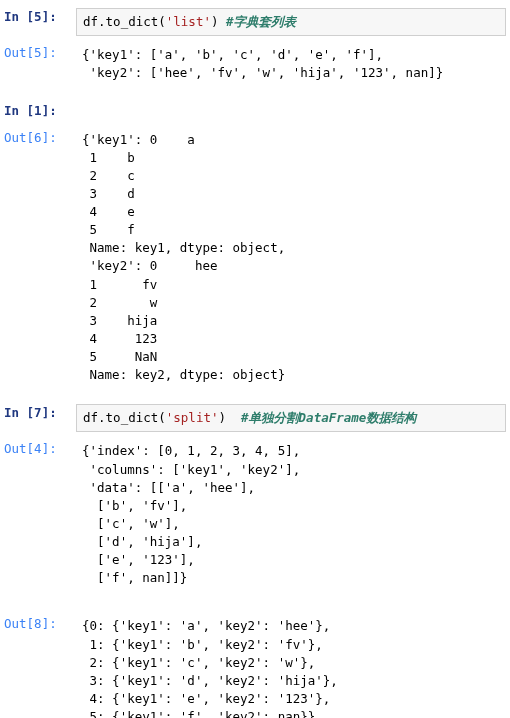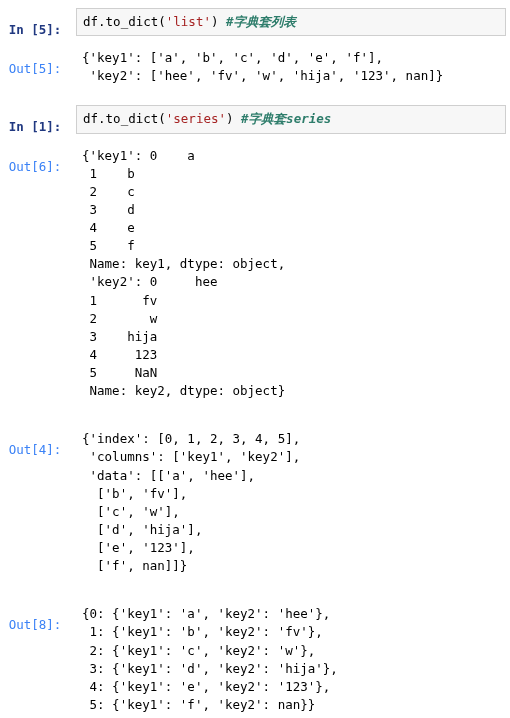--- a/index.html
+++ b/index.html
@@ -12,25 +12,24 @@
     background: #fff;
     width: 510px;
     box-sizing: border-box;
     position: relative;
   }
   .cell { margin-bottom: 18px; }
   .row { display: flex; align-items: flex-start; }
   .prompt {
     width: 72px;
     flex-shrink: 0;
-    text-align: center;
+    text-align: left;
     padding-right: 10px;
     box-sizing: border-box;
     font-family: "DejaVu Sans Mono", Consolas, monospace;
-    margin-top: 13px;
   }
   .in-prompt { color: #203880; font-weight: bold;}
   .out-prompt { color: #3b82f6; }
   .input-area {
     flex: 1;
     background: #f7f7f7;
     border: 1px solid #cfcfcf;
     padding: 4px 6px;
     white-space: pre;
     font-family: "DejaVu Sans Mono", Consolas, monospace;
@@ -57,21 +56,20 @@
       <div style="height: 8px;"></div>
       <div class="row">
         <div class="prompt out-prompt">Out[5]:</div>
         <div class="output-area">{'key1': ['a', 'b', 'c', 'd', 'e', 'f'],
  'key2': ['hee', 'fv', 'w', 'hija', '123', nan]}</div>
       </div>
     </div>
     <div class="cell">
       <div class="row">
         <div class="prompt in-prompt">In  [1]:</div>
-        <div class="input-area"><span>df.to_dict(</span><span class="s-str">'series'</span><span>) </span><span class="s-comment">#字典套series</span></div>
       </div>
       <div style="height: 8px;"></div>
       <div class="row">
         <div class="prompt out-prompt">Out[6]:</div>
         <div class="output-area">{'key1': 0    a
  1    b
  2    c
  3    d
  4    e
  5    f
@@ -79,20 +77,24 @@
  'key2': 0     hee
  1      fv
  2       w
  3    hija
  4     123
  5     NaN
  Name: key2, dtype: object}</div>
       </div>
     </div>
     <div class="cell">
+      <div class="row">
+        <div class="prompt in-prompt">In  [7]:</div>
+        <div class="input-area"><span>df.to_dict(</span><span class="s-str">'split'</span><span>)  </span><span class="s-comment">#单独分割DataFrame数据结构</span></div>
+      </div>
       <div style="height: 8px;"></div>
       <div class="row">
         <div class="prompt out-prompt">Out[4]:</div>
         <div class="output-area">{'index': [0, 1, 2, 3, 4, 5],
  'columns': ['key1', 'key2'],
  'data': [['a', 'hee'],
   ['b', 'fv'],
   ['c', 'w'],
   ['d', 'hija'],
   ['e', '123'],

